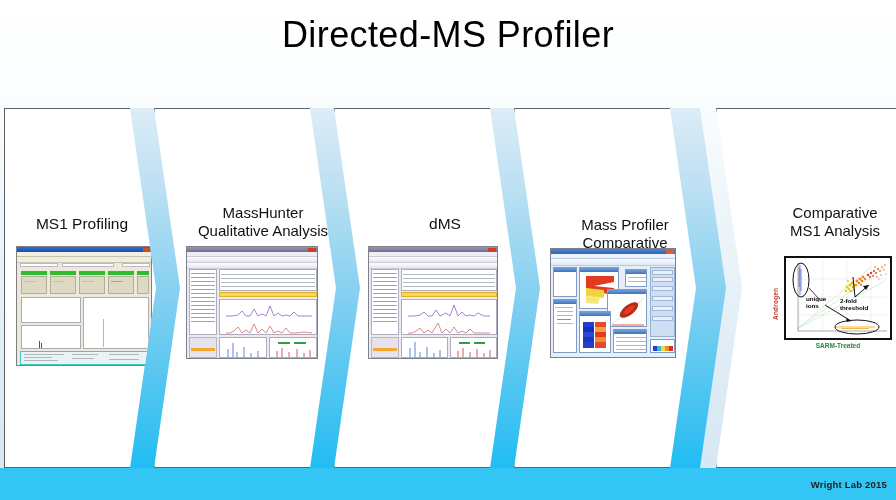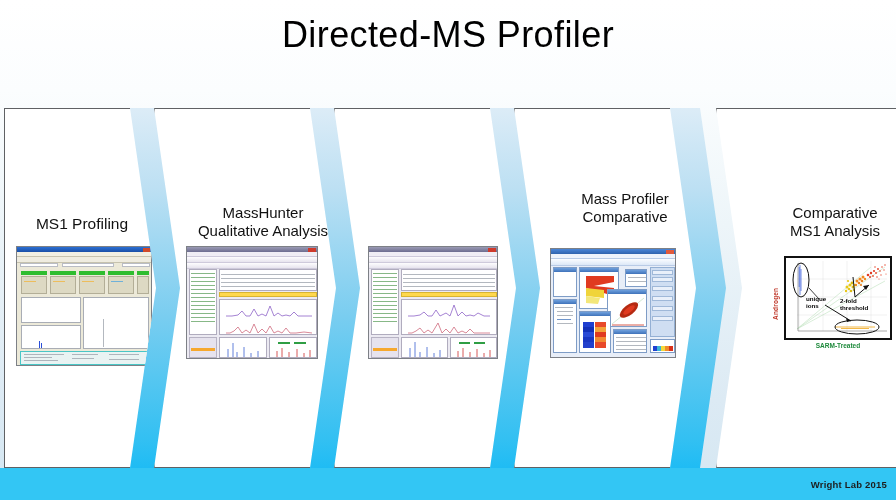--- a/index.html
+++ b/index.html
@@ -266,20 +266,23 @@
             <rect x="8" y="4" width="12" height="2" fill="#2f9e44"></rect>
             <rect x="24" y="4" width="12" height="2" fill="#2f9e44"></rect>
           </svg>
         </div>
       </div>
     </div>
 
     <div class="panel" style="left:334px;width:186px;clip-path:polygon(0 0,156px 0,182px 180px,156px 360px,0 360px,26px 180px);">
       <div class="edge" style="clip-path:polygon(0 0,156px 0,182px 180px,156px 360px,0 360px,26px 180px);"></div>
 
+      <div class="plabel" style="top:107px;padding-left:18px;padding-right:24px;">
+        <span>dMS</span>
+      </div>
 
       <div class="mini mh" style="left:34px;top:138px;width:130px;height:113px;">
         <div class="tbar">
             <div class="x"></div>
           </div>
         <div class="mbar"></div>
         <div class="ibar"></div>
         <div class="ibar"></div>
         <div class="list" style="left:2px;top:22px;width:28px;height:66px;"></div>
         <div class="st" style="left:4px;top:26px;width:24px;background:#5fa05f;"></div>
@@ -334,21 +337,21 @@
             <rect x="8" y="4" width="11" height="2" fill="#2f9e44"></rect>
             <rect x="23" y="4" width="11" height="2" fill="#2f9e44"></rect>
           </svg>
         </div>
       </div>
     </div>
 
     <div class="panel" style="left:514px;width:186px;clip-path:polygon(0 0,156px 0,182px 180px,156px 360px,0 360px,26px 180px);">
       <div class="edge" style="clip-path:polygon(0 0,156px 0,182px 180px,156px 360px,0 360px,26px 180px);"></div>
 
-      <div class="plabel two" style="top:82px;padding-left:18px;padding-right:26px;">
+      <div class="plabel two" style="top:108px;padding-left:18px;padding-right:26px;">
         <div>Mass Profiler</div>
         <div>Comparative</div>
       </div>
 
       <div class="mini mpp" style="left:36px;top:140px;width:126px;height:110px;">
         <div class="tbar">
             <div class="x"></div>
           </div>
         <div class="mbar"></div>
         <div class="ibar"></div>

